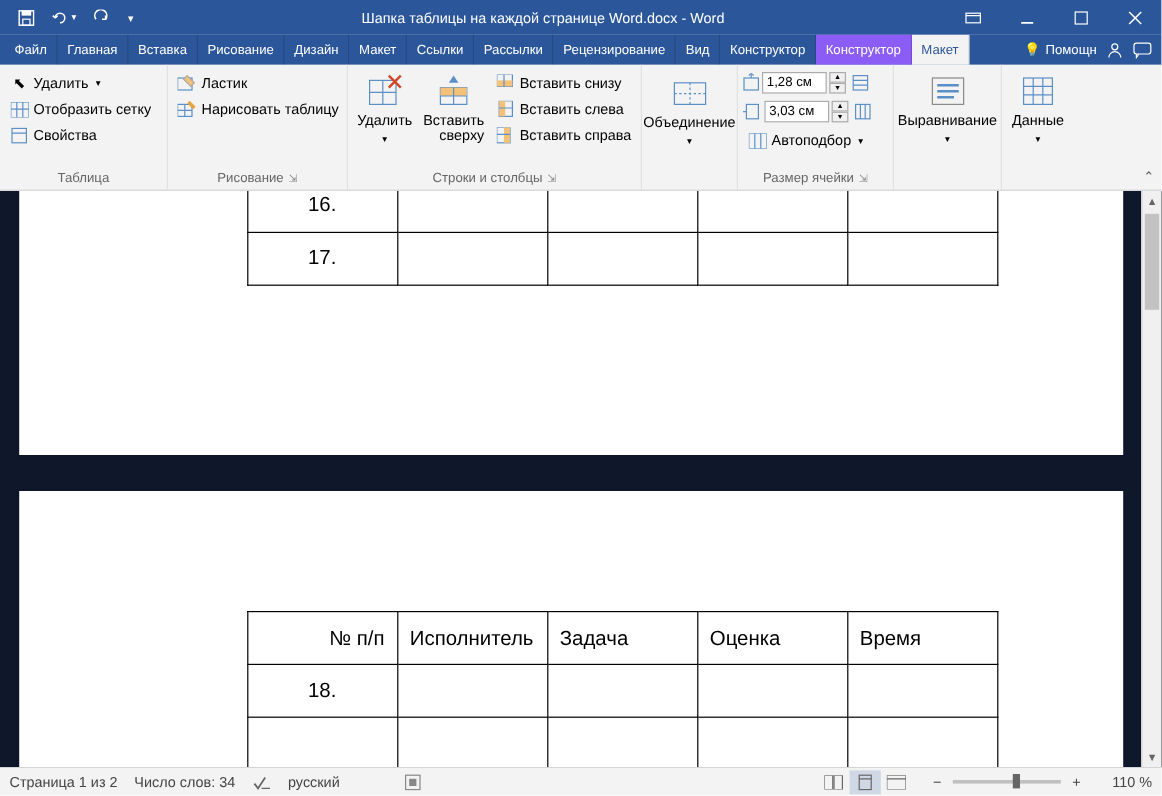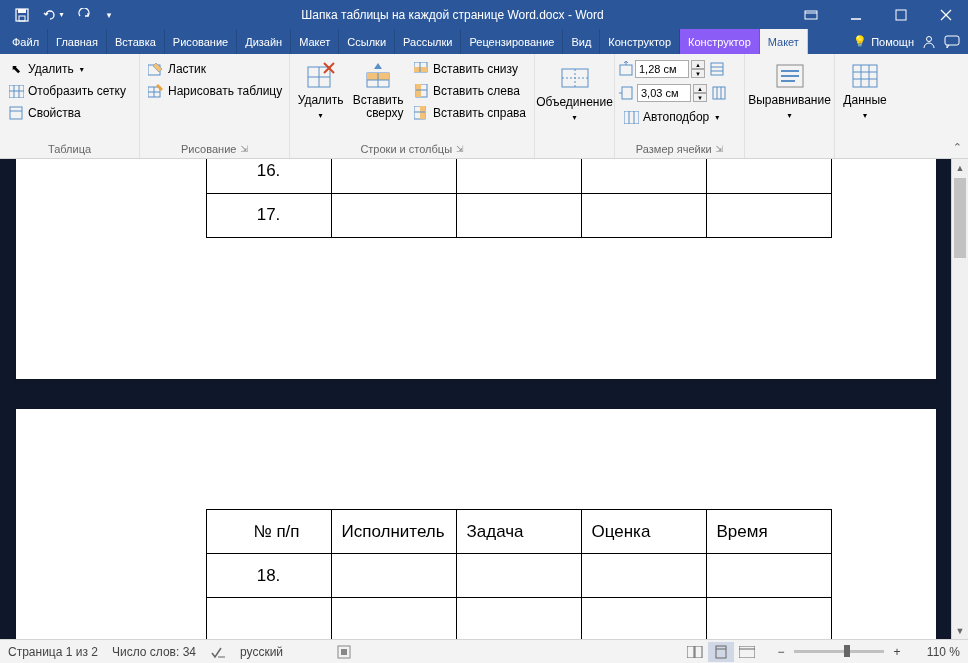--- a/index.html
+++ b/index.html
@@ -434,21 +434,21 @@
               <td class="col4"></td>
               <td class="col5"></td>
             </tr>
       </tbody>
         </table>
     </div>
     <div class="page page-2">
       <table class="doc-table">
         <tbody>
             <tr>
-          <th class="num-col" style="text-align:center;padding-left:26px">№ п/п</th>
+          <th class="num-col" style="text-align:right;padding-left:26px">№ п/п</th>
           <th class="col2">Исполнитель</th>
           <th class="col3">Задача</th>
           <th class="col4">Оценка</th>
           <th class="col5">Время</th>
         </tr>
         <tr>
               <td class="num-col">18.</td>
               <td class="col2"></td>
               <td class="col3"></td>
               <td class="col4"></td>

